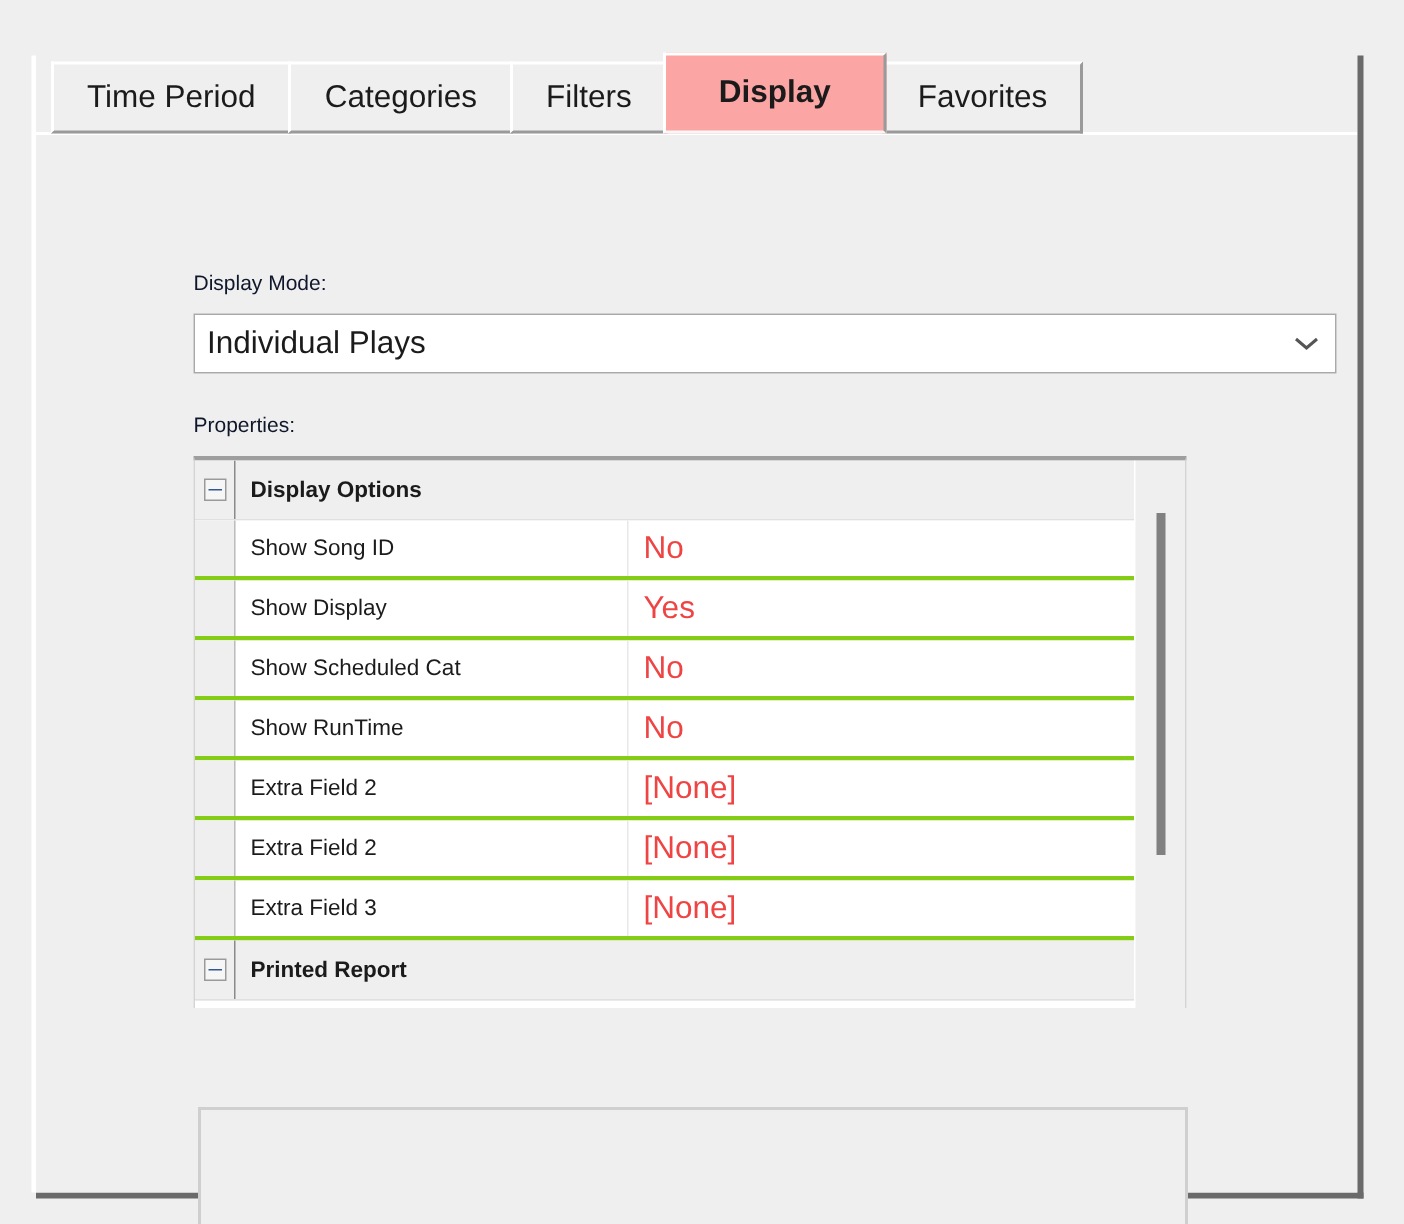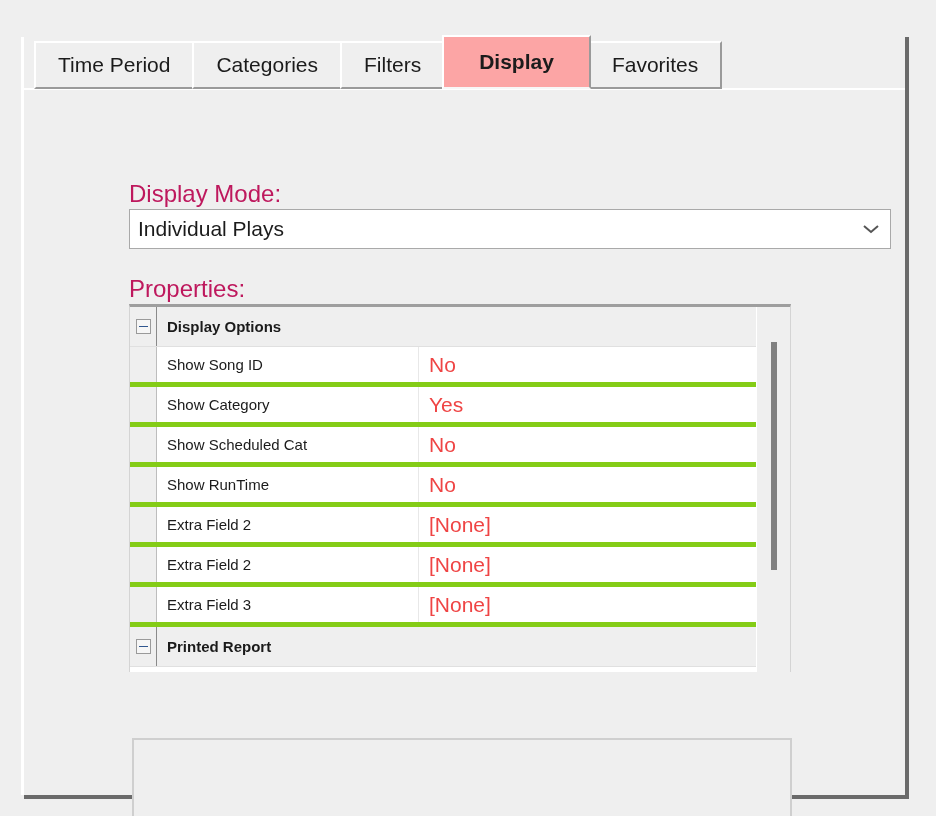--- a/index.html
+++ b/index.html
@@ -95,22 +95,22 @@
     width: 881px;
     height: 707px;
     background: #efefef;
     border-top: 2px solid #ffffff;
     box-sizing: border-box;
   }
 
   
   .field-label {
     position: absolute;
-    font-size: 24px;
-    color: #be185d;
+    font-size: 14px;
+    color: #0f172a;
   }
   #display-mode-label { left: 105px; top: 90px; }
   #properties-label   { left: 105px; top: 185px; }
 
   
   #display-mode-combo {
     position: absolute;
     left: 105px;
     top: 119px;
     width: 762px;
@@ -157,21 +157,21 @@
   #grid-rows-area {
     position: relative;
     width: 626px;
     height: 100%;
     overflow: hidden;
   }
   .grid-row {
     display: flex;
     height: 40px;
     box-sizing: border-box;
-    border-bottom: 5px solid #84cc16;
+    border-bottom: 3px solid #84cc16;
     background: #ffffff;
   }
   .grid-row.category {
     background: #efefef;
     border-bottom: 1px solid #e0e0e0;
   }
   .row-gutter {
     width: 27px;
     min-width: 27px;
     background: #efefef;
@@ -303,21 +303,21 @@
             </div>
             <div class="cell-name">Display Options</div>
           </div>
           <div class="grid-row">
             <div class="row-gutter"></div>
             <div class="cell-name">Show Song ID</div>
             <div class="cell-value">No</div>
           </div>
           <div class="grid-row">
             <div class="row-gutter"></div>
-            <div class="cell-name">Show Category</div>
+            <div class="cell-name">Show Display</div>
             <div class="cell-value">Yes</div>
           </div>
           <div class="grid-row">
             <div class="row-gutter"></div>
             <div class="cell-name">Show Scheduled Cat</div>
             <div class="cell-value">No</div>
           </div>
           <div class="grid-row">
             <div class="row-gutter"></div>
             <div class="cell-name">Show RunTime</div>

